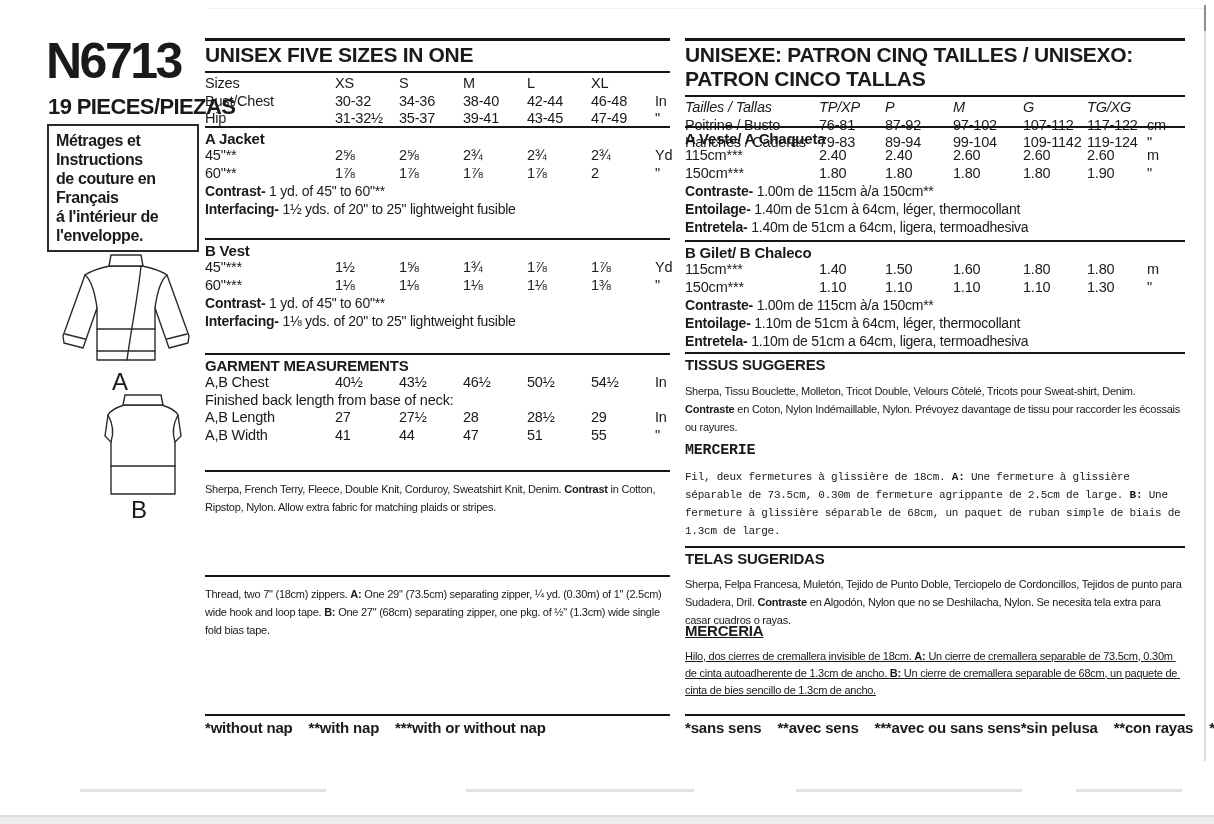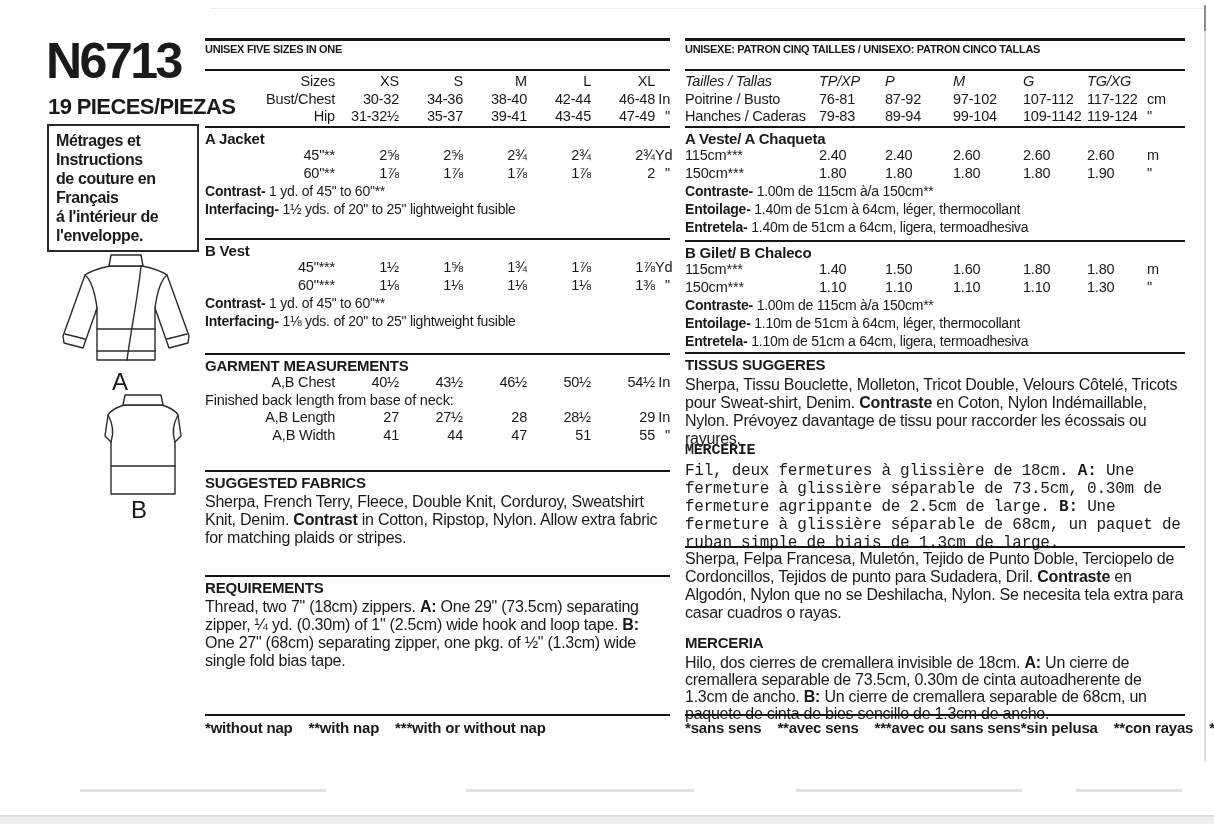--- a/index.html
+++ b/index.html
@@ -9,31 +9,31 @@
   
   .col{position:absolute;top:38px;}
   .col-mid{left:205px;width:465px;}
   .col-right{left:685px;width:500px;}
   .sect{position:absolute;left:0;right:0;}
   
   .rule{background:#151515;height:1.5px;}
   .rule.thick{height:3px;}
   .rule.med{height:2px;}
   
-  .title{font-weight:bold;font-size:11px;letter-spacing:-0.3px;padding:2px 0 14px 0;}
+  .title{font-weight:bold;font-size:21px;letter-spacing:-0.3px;padding:2px 0 4px 0;}
   .shead{font-weight:bold;font-size:15px;letter-spacing:-0.2px;line-height:17.5px;margin-top:2px;}
   
   .trow{display:grid;line-height:17.5px;font-size:14.5px;letter-spacing:-0.2px;}
-  .en-grid{grid-template-columns:130px 64px 64px 64px 64px 64px 1fr;text-align:right;}
+  .en-grid{grid-template-columns:130px 64px 64px 64px 64px 64px 1fr;}
   .intl-grid{grid-template-columns:134px 66px 68px 70px 64px 60px 1fr;}
   .tc,.tl,.tu{white-space:nowrap;}
   
   .line{font-size:14px;line-height:18px;letter-spacing:-0.25px;white-space:pre-wrap;}
   .line b{letter-spacing:-0.2px;}
-  .para{font-size:16px;line-height:18px;letter-spacing:-0.25px;white-space:pre-wrap;margin-top:2px;}
+  .para{font-size:11px;line-height:18px;letter-spacing:-0.25px;white-space:pre-wrap;margin-top:8px;}
   .para b{letter-spacing:-0.2px;}
   
   .pattern-no{position:absolute;left:46px;top:32px;font-size:50px;font-weight:bold;letter-spacing:-2.5px;}
   .pieces{position:absolute;left:48px;top:94px;font-size:22px;font-weight:bold;letter-spacing:-0.6px;}
   .fr-box{position:absolute;left:47px;top:124px;width:134px;border:2px solid #2a2a2a;
           padding:5px 7px;font-weight:bold;font-size:16px;line-height:19px;letter-spacing:-0.4px;background:#fff;}
   .fig-label{position:absolute;font-size:24px;font-weight:500;letter-spacing:0.5px;}
   
   .foot{position:absolute;top:714px;}
   .foot .rule{margin-bottom:3px;}
@@ -207,27 +207,25 @@
       <span class="tc">44</span>
       <span class="tc">47</span>
       <span class="tc">51</span>
       <span class="tc">55</span>
       <span class="tu">"</span>
     </div>
   </div>
 
   <div class="sect" style="top:432px;">
     <div class="rule"></div>
-    <div class="shead">SUGGESTED FABRICS</div>
     <div class="para"><span>Sherpa, French Terry, Fleece, Double Knit, Corduroy, Sweatshirt Knit, Denim. </span><b>Contrast</b><span> in Cotton, Ripstop, Nylon. Allow extra fabric for matching plaids or stripes.</span></div>
   </div>
 
   <div class="sect" style="top:537px;">
     <div class="rule"></div>
-    <div class="shead">REQUIREMENTS</div>
     <div class="para"><span>Thread, two 7" (18cm) zippers. </span><b>A:</b><span> One 29" (73.5cm) separating zipper, ¼ yd. (0.30m) of 1" (2.5cm) wide hook and loop tape. </span><b>B:</b><span> One 27" (68cm) separating zipper, one pkg. of ½" (1.3cm) wide single fold bias tape.</span></div>
   </div>
 </div>
 
 <div class="col col-right" style="height:700px;">
 
   <div class="sect" style="top:0;">
     <div class="rule thick"></div>
     <div class="title">UNISEXE: PATRON CINQ TAILLES / UNISEXO: PATRON CINCO TALLAS</div>
     <div class="rule med"></div>
@@ -318,24 +316,25 @@
     <div class="para"><span>Sherpa, Tissu Bouclette, Molleton, Tricot Double, Velours Côtelé, Tricots pour Sweat-shirt, Denim. </span><b>Contraste</b><span> en Coton, Nylon Indémaillable, Nylon. Prévoyez davantage de tissu pour raccorder les écossais ou rayures.</span></div>
   </div>
 
   <div class="sect" style="top:402px;font-family:Liberation Mono, monospace;">
     <div class="shead">MERCERIE</div>
     <div class="para"><span>Fil, deux fermetures à glissière de 18cm. </span><b>A:</b><span> Une fermeture à glissière séparable de 73.5cm, 0.30m de fermeture agrippante de 2.5cm de large. </span><b>B:</b><span> Une fermeture à glissière séparable de 68cm, un paquet de ruban simple de biais de 1.3cm de large.</span></div>
   </div>
 
   <div class="sect" style="top:508px;">
     <div class="rule"></div>
+    <div class="shead">TELAS SUGERIDAS</div>
     <div class="para"><span>Sherpa, Felpa Francesa, Muletón, Tejido de Punto Doble, Terciopelo de Cordoncillos, Tejidos de punto para Sudadera, Dril. </span><b>Contraste</b><span> en Algodón, Nylon que no se Deshilacha, Nylon. Se necesita tela extra para casar cuadros o rayas.</span></div>
   </div>
 
-  <div class="sect" style="top:594px;">
+  <div class="sect" style="top:582px;text-decoration:underline;">
     <div class="shead">MERCERIA</div>
     <div class="para" style="line-height:17px;"><span>Hilo, dos cierres de cremallera invisible de 18cm. </span><b>A:</b><span> Un cierre de cremallera separable de 73.5cm, 0.30m de cinta autoadherente de 1.3cm de ancho. </span><b>B:</b><span> Un cierre de cremallera separable de 68cm, un paquete de cinta de bies sencillo de 1.3cm de ancho.</span></div>
   </div>
 </div>
 
 <div class="foot" style="left:205px;width:465px;">
   <div class="rule"></div>
   <div class="fnote">
     <span>*without nap</span><span>**with nap</span><span>***with or without nap</span>
   </div>

